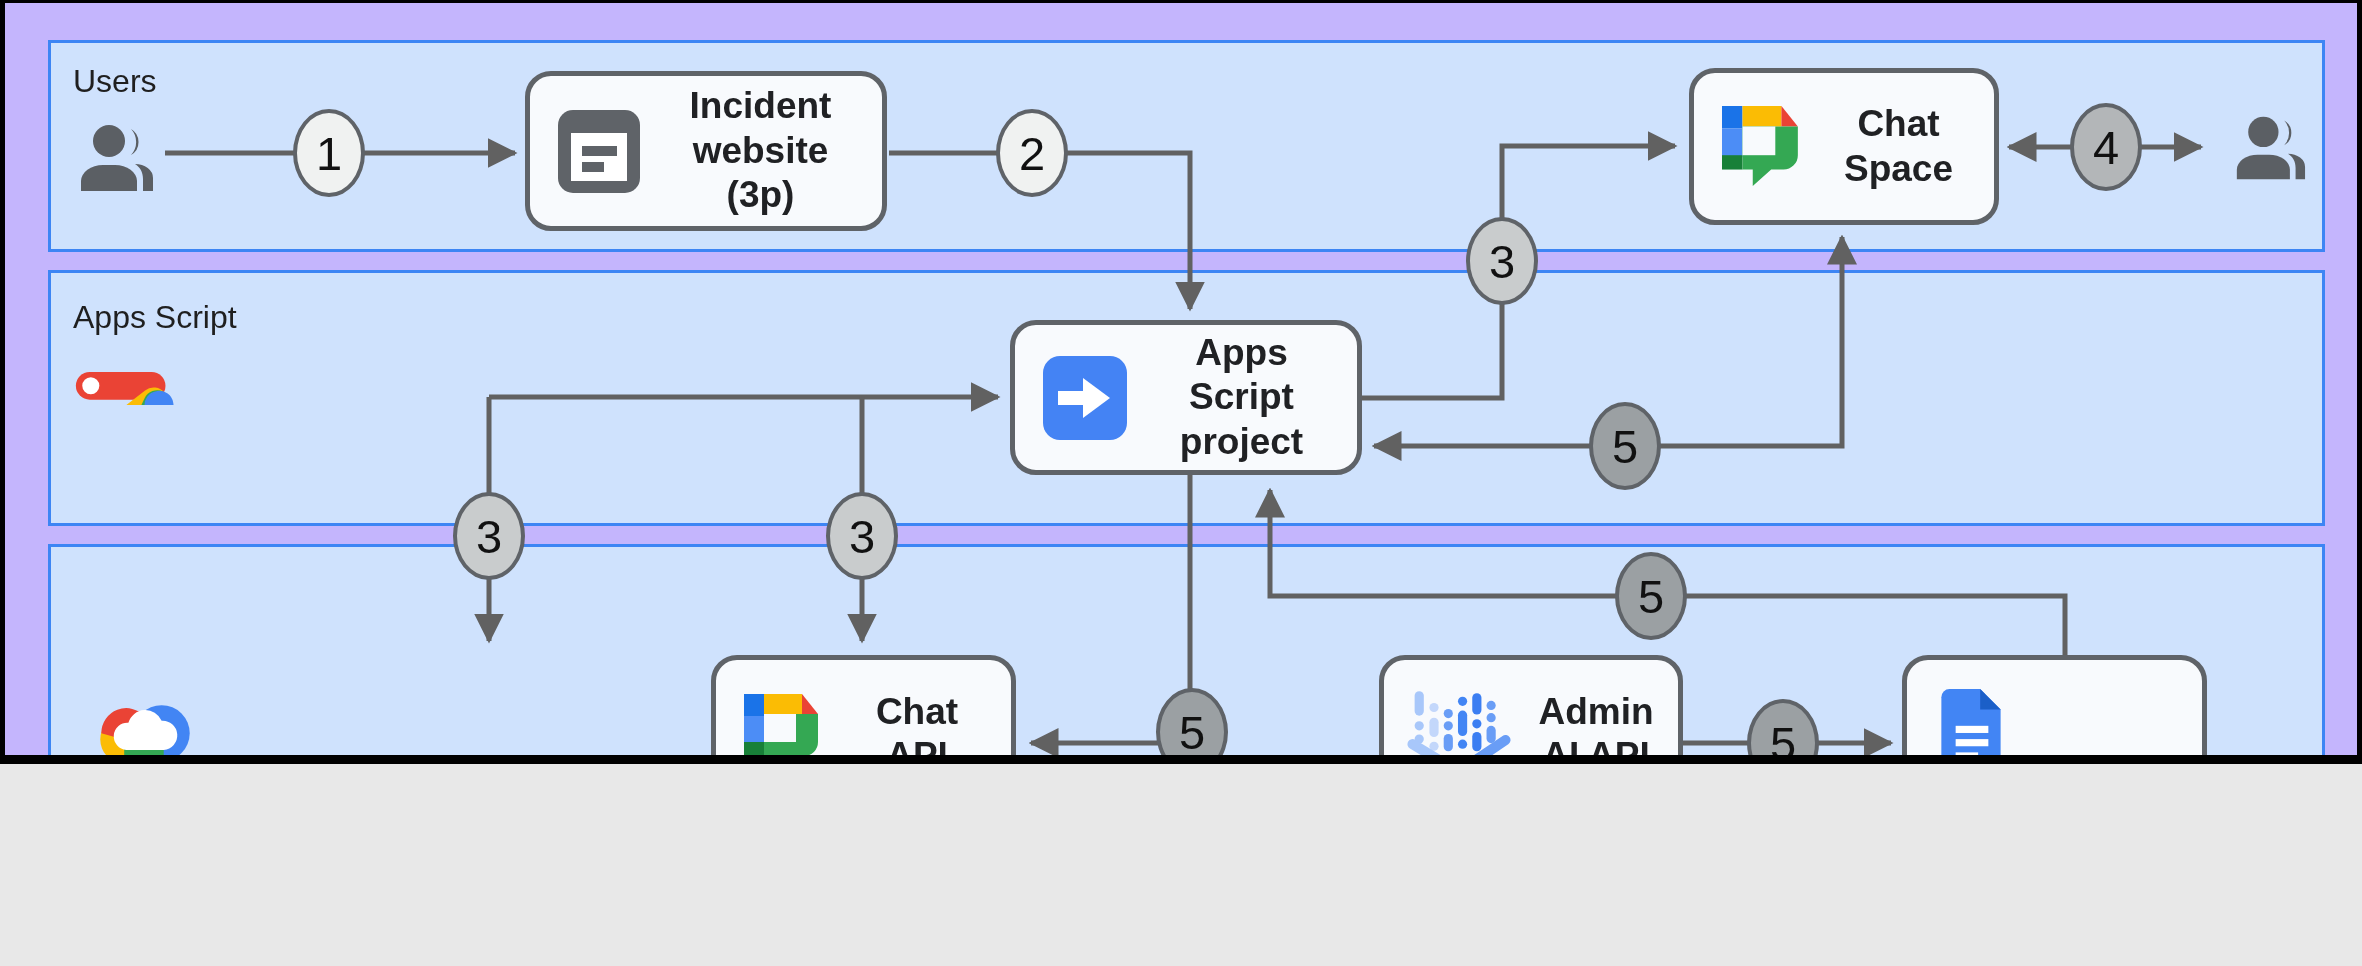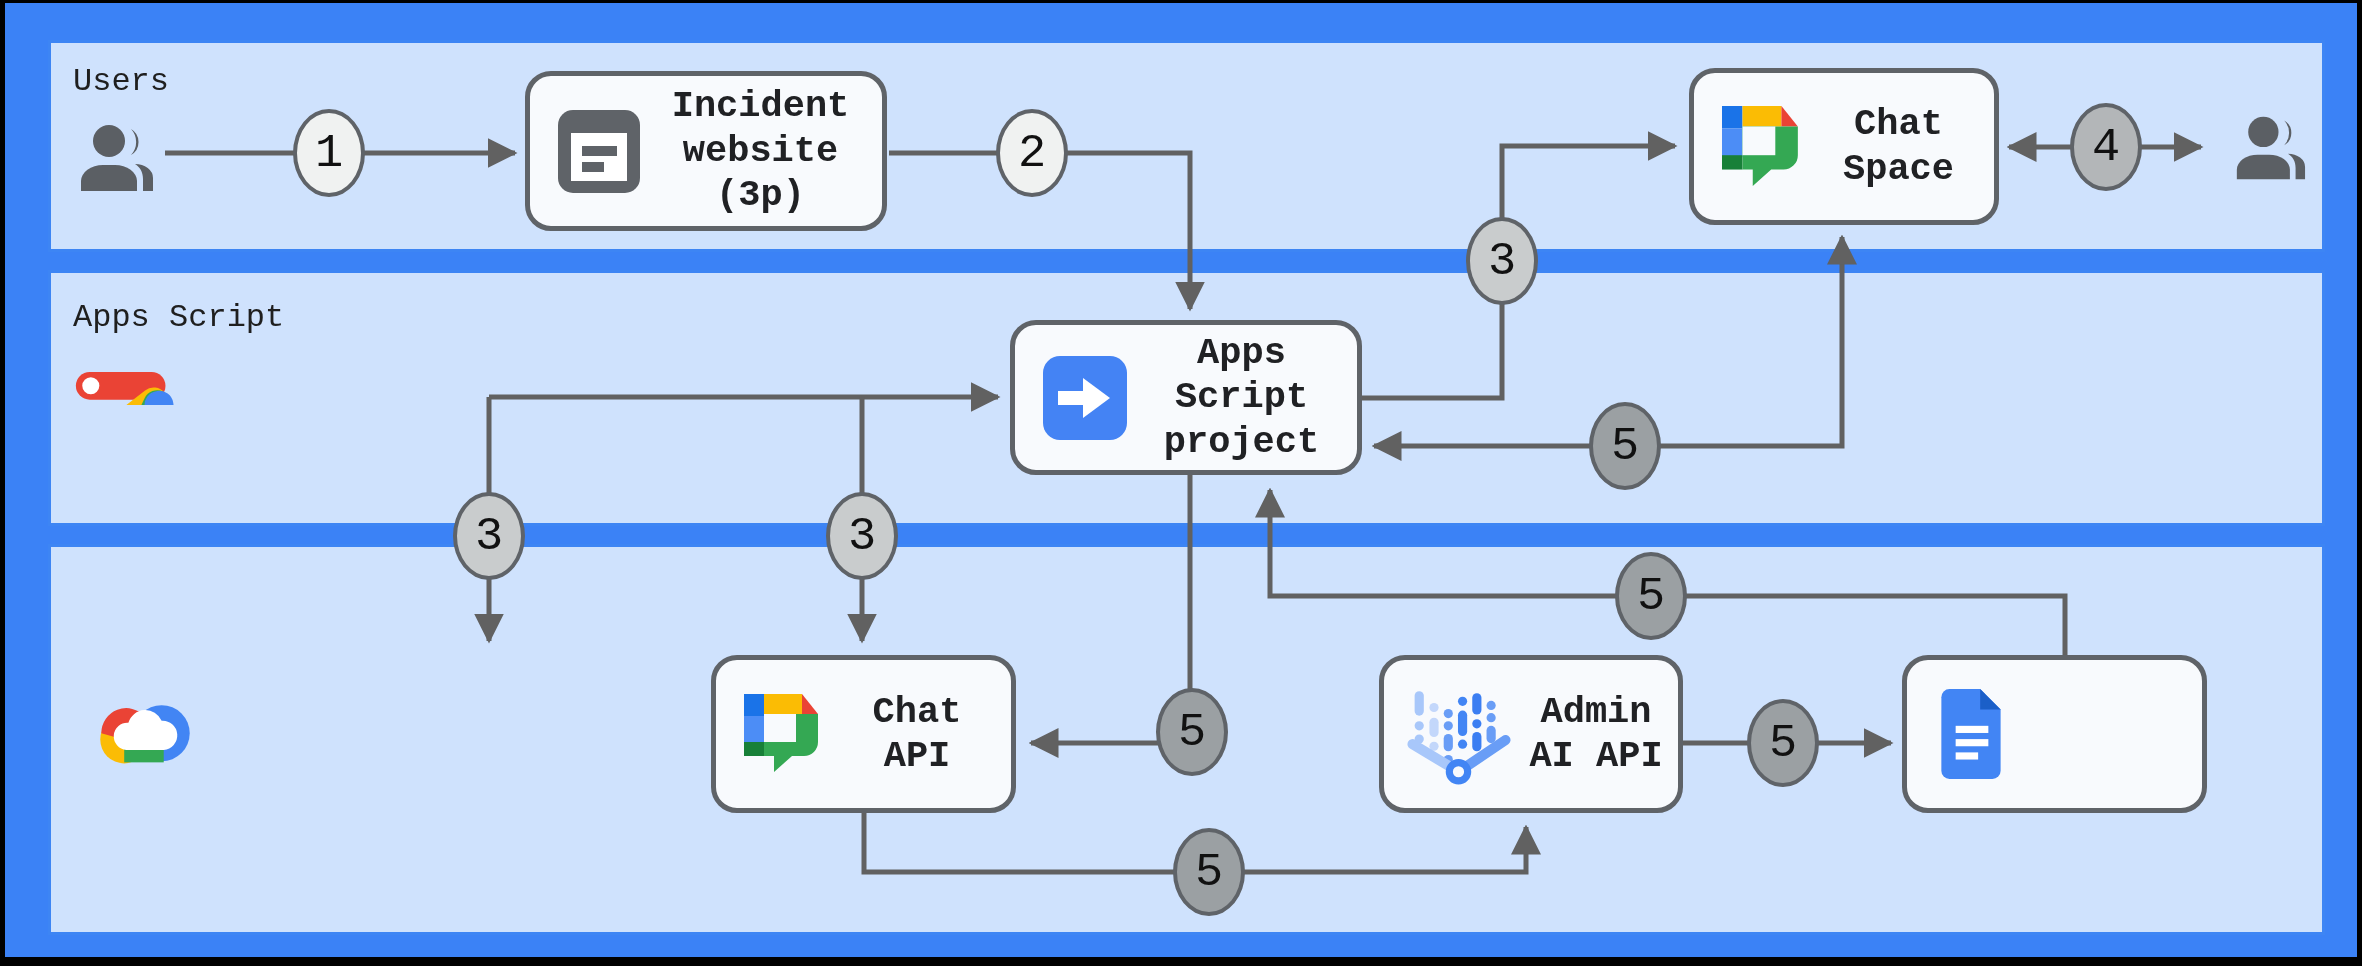--- a/index.html
+++ b/index.html
@@ -1,20 +1,20 @@
 <!DOCTYPE html>
 <html><head>
 <meta charset="utf-8">
 <style>
   html,body{margin:0;padding:0;background:#e8e8e8;}
   .screen{
-    position:relative;width:2362px;height:966px;background:#3b82f6;
+    position:relative;width:2362px;height:764px;background:#c4b5fd;
     border-top:3px solid #000;border-left:5px solid #000;border-right:5px solid #000;border-bottom:9px solid #000;
     box-sizing:border-box;overflow:hidden;
-    font-family:Liberation Mono, monospace;
+    font-family:Liberation Sans, sans-serif;
   }
   .band{position:absolute;left:43px;width:2277px;background:#cfe2fd;border:3px solid #3d85f4;box-sizing:border-box;}
   .band-label{position:absolute;font-size:32px;color:#1f1f1f;white-space:pre-line;line-height:1.18;}
   .node{position:absolute;background:#f8fafd;border:5px solid #5f6368;border-radius:26px;
         display:flex;align-items:center;box-sizing:border-box;padding:0 14px 0 28px;gap:13px;}
   .node-label{flex:1;font-weight:700;font-size:37px;line-height:1.2;color:#202124;white-space:pre-line;text-align:center;}
   .step{position:absolute;width:72px;height:88px;border:4px solid #5f6368;border-radius:50%;
         display:flex;align-items:center;justify-content:center;font-size:47px;color:#111;
         transform:translate(-50%,-50%);box-sizing:border-box;background:#c9cccd;}
   .step.light{background:#f0f2f1;}

